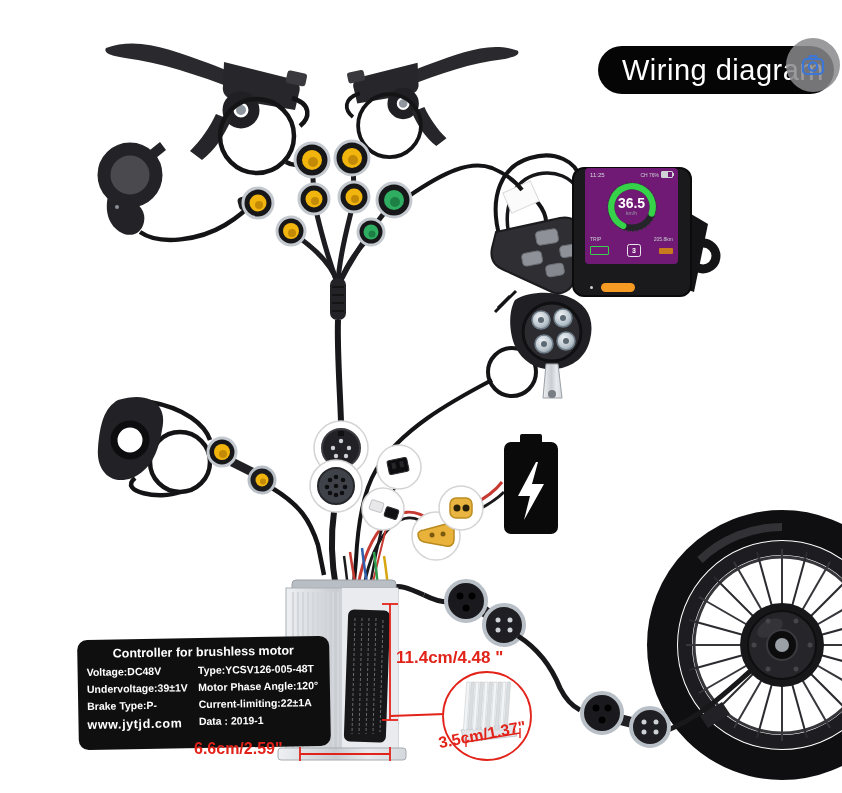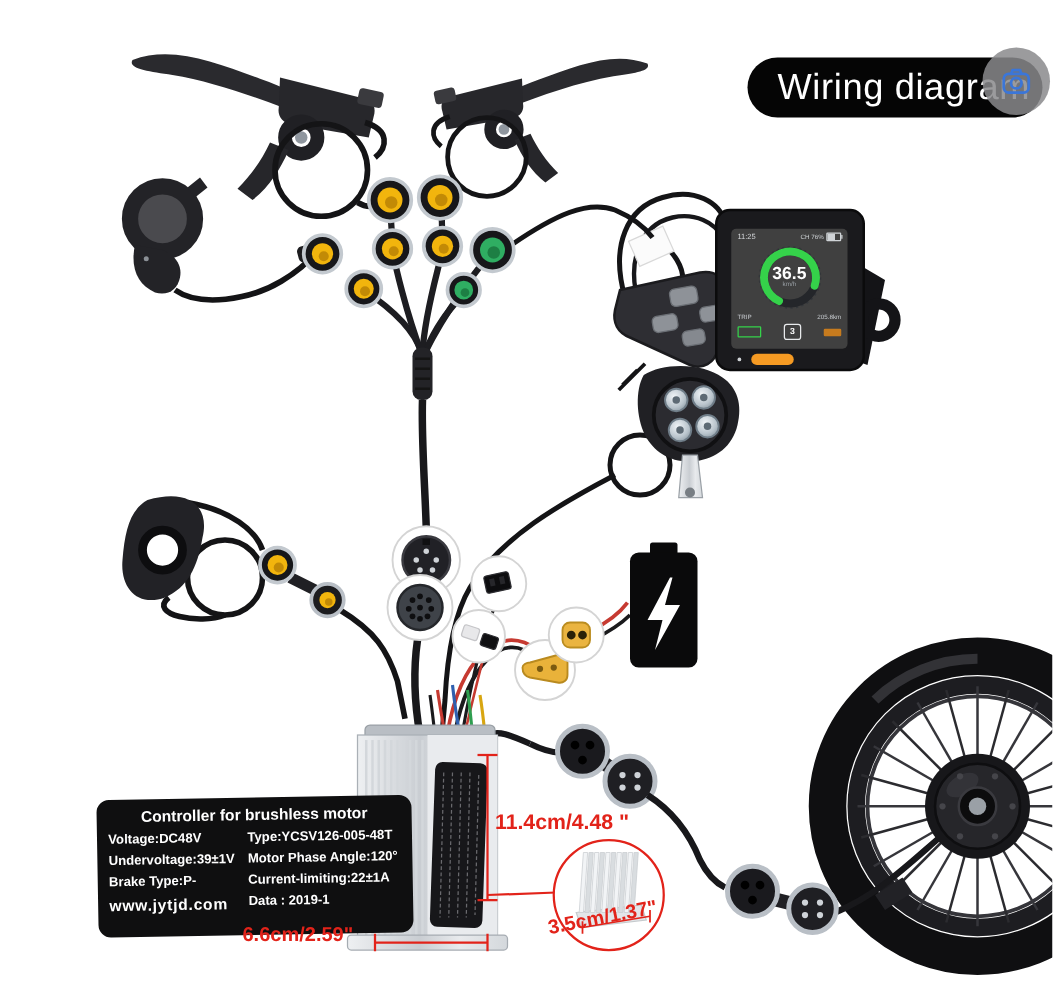--- a/index.html
+++ b/index.html
@@ -9,21 +9,21 @@
   svg{display:block;}
   
   .badge{left:598px;top:46px;width:236px;height:48px;background:#050505;border-radius:26px;
          display:flex;align-items:center;padding-left:24px;box-sizing:border-box;z-index:5;}
   .badge span{color:#fff;font-size:29px;letter-spacing:.5px;}
   .lens-btn{left:786px;top:38px;width:54px;height:54px;border-radius:50%;
             background:rgba(138,138,140,.85);display:flex;align-items:center;justify-content:center;z-index:6;cursor:pointer;}
   
   .lcd-body{left:572px;top:167px;width:120px;height:130px;background:#1a1a1d;border:2px solid #0b0b0c;
             border-radius:12px;box-sizing:border-box;z-index:4;}
-  .lcd-screen{left:585px;top:183px;width:93px;height:96px;background:#404040;border-radius:4px;z-index:5;
+  .lcd-screen{left:585px;top:168px;width:93px;height:96px;background:#701a75;border-radius:4px;z-index:5;
               overflow:hidden;color:#dfe3e6;}
   .lcd-top{display:flex;justify-content:space-between;align-items:center;padding:3px 5px 0 5px;}
   .lcd-time{font-size:6px;color:#d7dadd;}
   .lcd-batt-wrap{display:flex;align-items:center;gap:2px;}
   .lcd-batt-txt{font-size:5px;color:#cfd3d6;}
   .lcd-batt-icon{width:10px;height:5px;border:1px solid #cfd3d6;border-radius:1px;position:relative;}
   .lcd-batt-icon::before{content:"";position:absolute;left:0;top:0;bottom:0;width:6px;background:#cfd3d6;}
   .lcd-batt-icon::after{content:"";position:absolute;right:-2px;top:1px;width:1.5px;height:3px;background:#cfd3d6;}
   .gauge-wrap{position:relative;height:56px;margin-top:1px;}
   .gauge-svg{position:absolute;left:50%;top:0;transform:translateX(-50%);}

